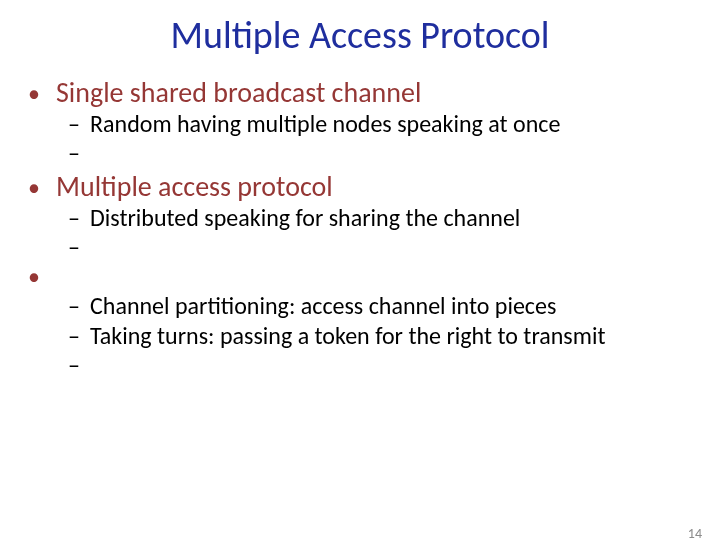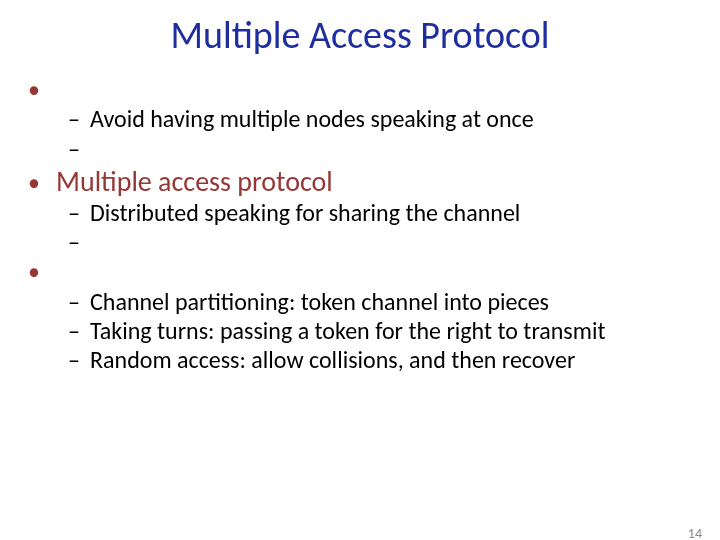--- a/index.html
+++ b/index.html
@@ -66,24 +66,25 @@
 
 <div class="slide">
 
   <div class="title" style="color:#1F2E9E">Multiple Access Protocol</div>
 
   <div class="body">
 
     <div class="l1-group">
       <div class="l1" style="color: rgb(149, 55, 53);">
         <span class="bullet">•</span>
+        <span>Single shared broadcast channel</span>
       </div>
       <div class="l2" style="color: rgb(0, 0, 0);">
         <span class="dash">–</span>
-        <span>Avoid having multiple nodes speaking at once</span>
+        <span>Random having multiple nodes speaking at once</span>
       </div>
       <div class="l2" style="color: rgb(0, 0, 0);">
         <span class="dash">–</span>
       </div>
     </div>
 
     <div class="l1-group">
       <div class="l1" style="color: rgb(149, 55, 53);">
         <span class="bullet">•</span>
         <span>Multiple access protocol</span>
@@ -96,28 +97,27 @@
         <span class="dash">–</span>
       </div>
     </div>
 
     <div class="l1-group">
       <div class="l1" style="color: rgb(149, 55, 53);">
         <span class="bullet">•</span>
       </div>
       <div class="l2" style="color: rgb(0, 0, 0);">
         <span class="dash">–</span>
-        <span>Channel partitioning: token channel into pieces</span>
+        <span>Channel partitioning: access channel into pieces</span>
       </div>
       <div class="l2" style="color: rgb(0, 0, 0);">
         <span class="dash">–</span>
         <span>Taking turns: passing a token for the right to transmit</span>
       </div>
       <div class="l2" style="color: rgb(0, 0, 0);">
         <span class="dash">–</span>
-        <span>Random access: allow collisions, and then recover</span>
       </div>
     </div>
 
   </div>
 
   <div class="pagenum" style="color: rgb(140, 140, 140);">14</div>
 </div>
 
 </body></html>

